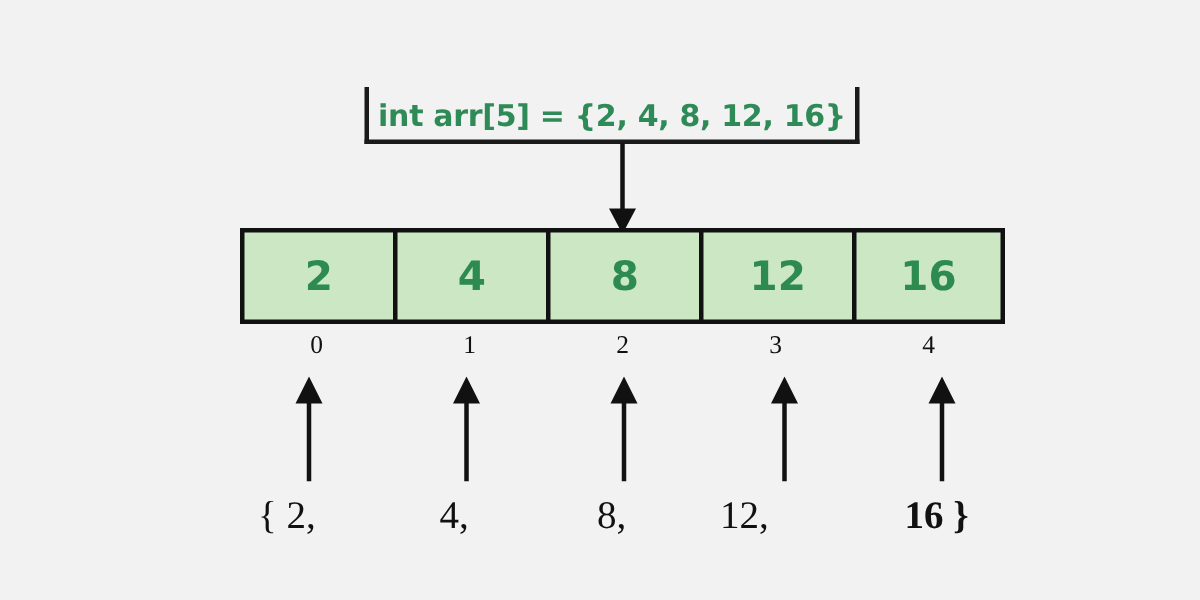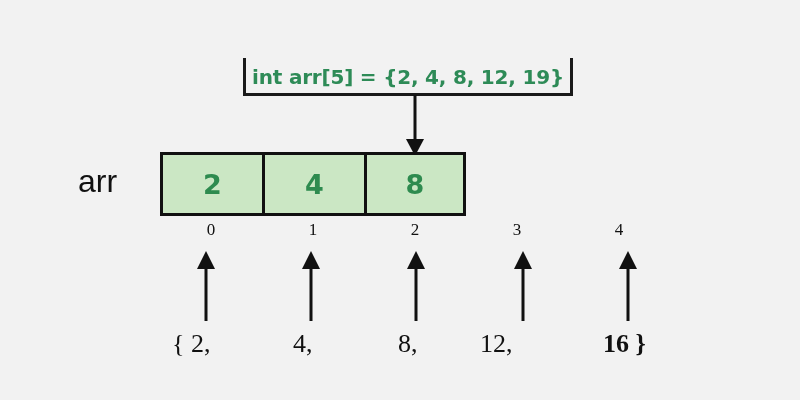--- a/index.html
+++ b/index.html
@@ -133,33 +133,34 @@
     color: #111111;
     white-space: nowrap;
   }
 </style>
 </head>
 <body>
 
 <div id="stage">
 
   <div id="decl-box"></div>
-  <div id="decl-text">int arr[5] = {2, 4, 8, 12, 19}</div>
+  <div id="decl-text">int arr[5] = {2, 4, 8, 12, 16}</div>
 
   <svg id="decl-arrow" viewBox="0 0 24 62" xmlns="http://www.w3.org/2000/svg">
     <line x1="12" y1="0" x2="12" y2="48" stroke="#111111" stroke-width="3"></line>
     <polygon points="12,61 3,44 21,44" fill="#111111"></polygon>
   </svg>
 
-  <div id="arr-label">arr</div>
 
   <div id="array-row">
     <div class="cell">2</div>
     <div class="cell">4</div>
     <div class="cell">8</div>
+    <div class="cell">12</div>
+    <div class="cell">16</div>
   </div>
 
   <div id="index-row">
     <div class="index-cell">0</div>
     <div class="index-cell">1</div>
     <div class="index-cell">2</div>
     <div class="index-cell">3</div>
     <div class="index-cell">4</div>
   </div>
 

